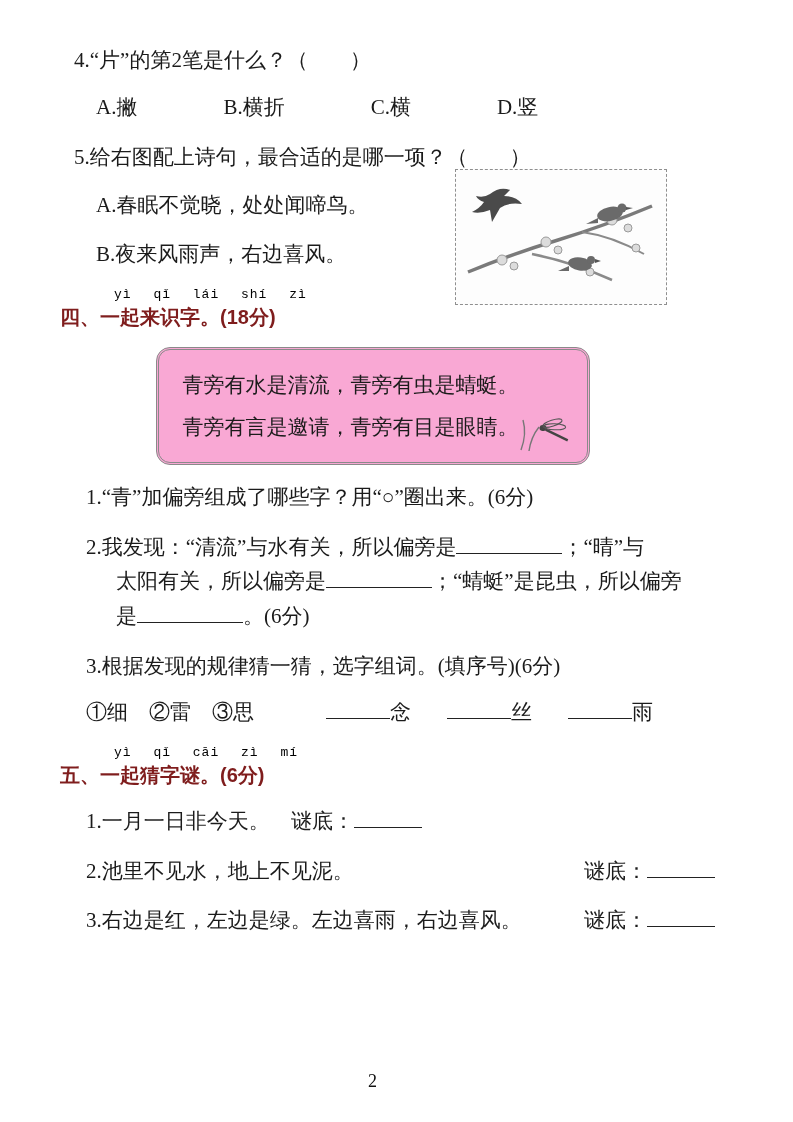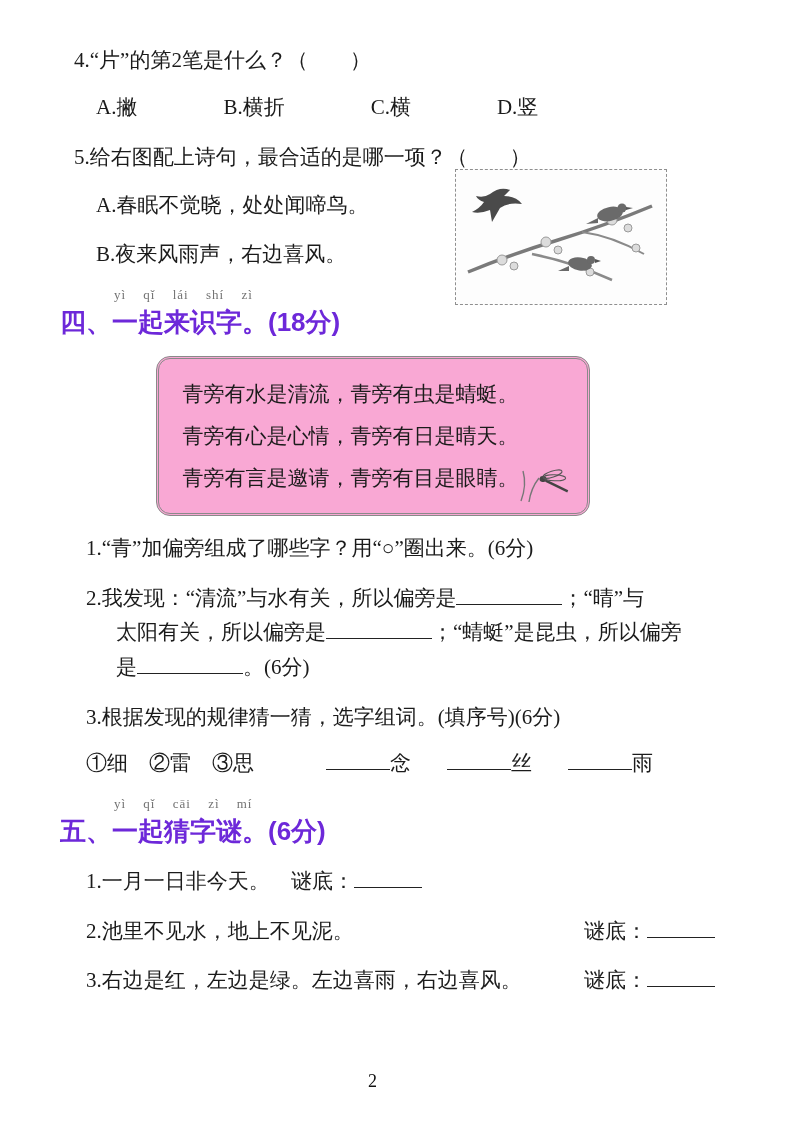--- a/index.html
+++ b/index.html
@@ -17,26 +17,26 @@
   .q5wrap { position: relative; margin-bottom: 12px; }
   .q5opt { padding-left: 36px; margin: 17px 0; max-width: 420px; line-height: 1.5; }
   .artbox {
     position: absolute; top: 28px; right: 18px;
     width: 212px; height: 136px; box-sizing: border-box;
     border: 1.6px dashed #8f8f8f; background: #fdfdfd;
     display: flex; align-items: center; justify-content: center;
   }
 
   .pinyin {
-    font-size: 13px; color: #737373; letter-spacing: 1px; word-spacing: 13px;
-    margin: 12px 0 0 54px; font-family: Liberation Serif, serif;
+    font-size: 13px; color: #000000; letter-spacing: 1px; word-spacing: 13px;
+    margin: 12px 0 0 54px; font-family: Liberation Mono, monospace;
   }
   .pinyin5 { margin-top: 8px; }
   .sec-title {
-    font-weight: bold; font-size: 26px; margin: 2px 0 8px 0; color: #6d28d9;
+    font-weight: bold; font-size: 20px; margin: 2px 0 8px 0; color: #7f1d1d;
     font-family: "Liberation Sans", "DejaVu Sans", sans-serif;
   }
 
   .litbox {
     width: 434px; margin: 16px auto 6px; box-sizing: border-box;
     border: 3px double #8a8a8a; border-radius: 14px;
     padding: 14px 24px; position: relative; background: #f9a8d4;
   }
   .litbox .bline { line-height: 2.0; white-space: nowrap; }
   .dragonfly { position: absolute; right: 6px; bottom: 4px; }
@@ -112,21 +112,20 @@
           <path d="M133 83 l6 2 l-6 2z" fill="#555"></path>
         </svg>
       </div>
     </section>
 
     <div class="pinyin">yì qǐ lái shí zì</div>
     <h2 class="sec-title">四、一起来识字。(18分)</h2>
 
     <div class="litbox">
       <div class="bline">青旁有水是清流，青旁有虫是蜻蜓。</div>
-      <div class="bline">青旁有心是心情，青旁有日是晴天。</div>
       <div class="bline">青旁有言是邀请，青旁有目是眼睛。</div>
       <span class="dragonfly">
         <svg width="68" height="44" viewBox="0 0 68 44" aria-hidden="true">
           <g stroke="#777" fill="none" stroke-width="1.4">
             <path d="M8 42 q6 -16 2 -30"></path>
             <path d="M16 43 q2 -14 10 -24"></path>
           </g>
           <g transform="translate(30,20) rotate(14)">
             <ellipse cx="0" cy="0" rx="3.5" ry="3" fill="#444"></ellipse>
             <path d="M3 1 L27 6" stroke="#444" stroke-width="2.4"></path>

